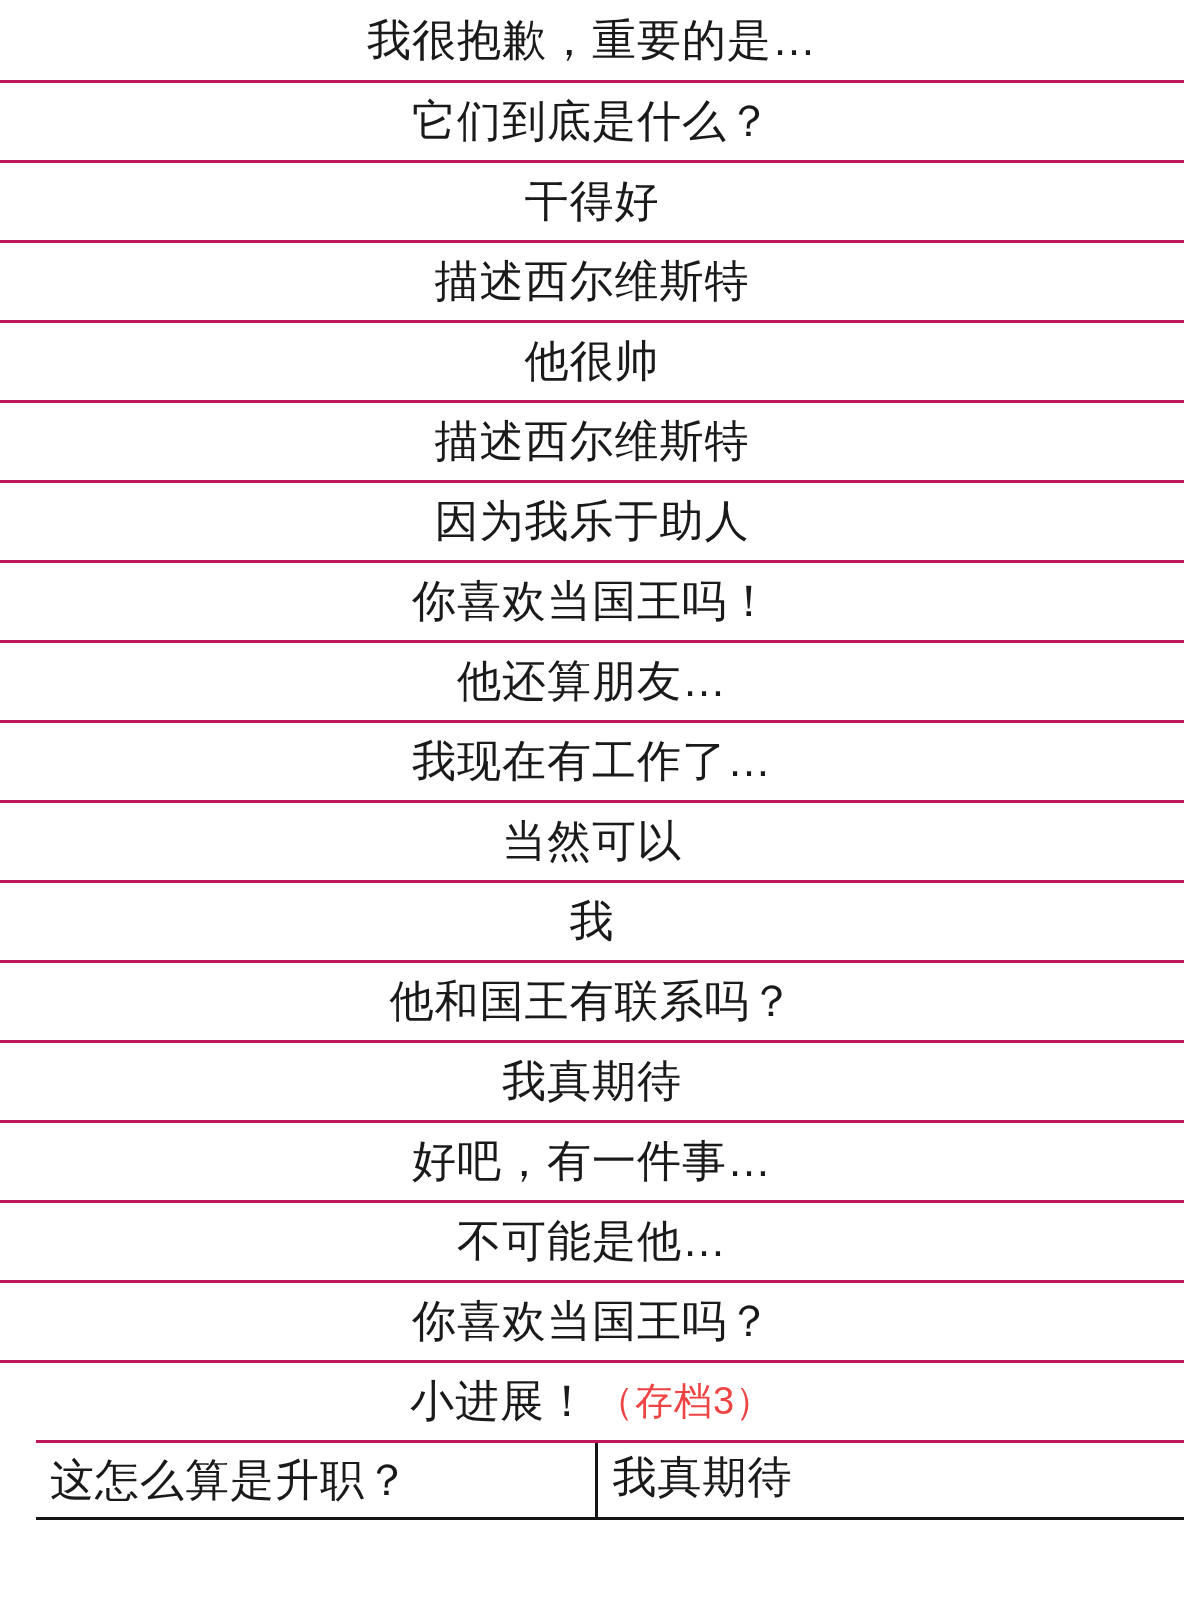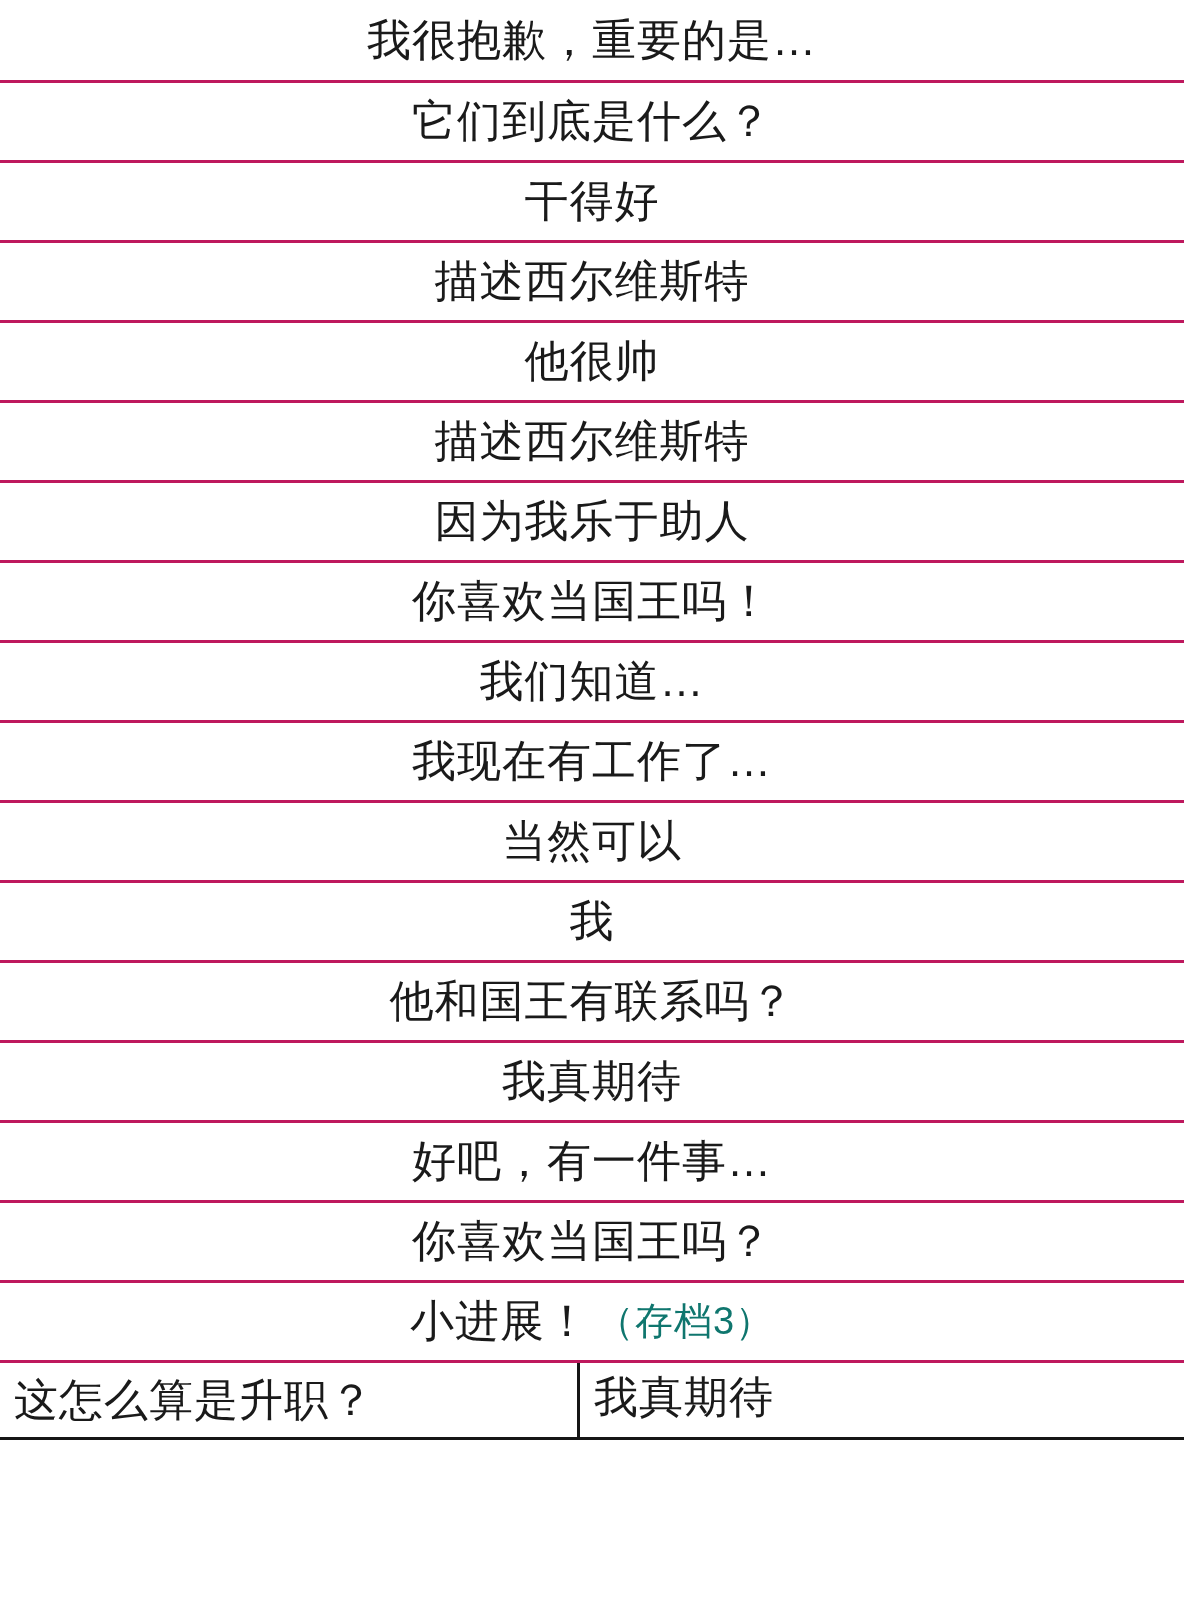--- a/index.html
+++ b/index.html
@@ -29,20 +29,21 @@
     justify-content: center;
     flex: 0 0 auto;
     height: 80px;
     position: relative;
   }
   .row:first-child {
     border-top: none;
   }
   .row.last {
     border-bottom: 3px solid #151515;
+    margin-left: 36px;
   }
   .cell-text {
     font-size: 44px;
     line-height: 1.1;
     letter-spacing: 1px;
     white-space: nowrap;
     text-align: center;
   }
   .row.split {
     justify-content: flex-start;
@@ -60,21 +61,21 @@
     border-right: 3px solid #151515;
   }
   .half.right {
     width: 604px;
     font-family: Liberation Mono, monospace;
   }
   .half .cell-text {
     text-align: left;
   }
   .tag {
-    color: #0f766e;
+    color: #ef4444;
     font-size: 38px;
     letter-spacing: 1px;
     margin-left: 6px;
     white-space: nowrap;
   }
   .inline-wrap {
     display: flex;
     align-items: center;
     justify-content: flex-end;
   }
@@ -102,39 +103,42 @@
   <div class="row">
     <span class="cell-text">描述西尔维斯特</span>
   </div>
   <div class="row">
     <span class="cell-text">因为我乐于助人</span>
   </div>
   <div class="row">
     <span class="cell-text">你喜欢当国王吗！</span>
   </div>
   <div class="row">
-    <span class="cell-text">我们知道…</span>
+    <span class="cell-text">他还算朋友…</span>
   </div>
   <div class="row">
     <span class="cell-text">我现在有工作了…</span>
   </div>
   <div class="row">
     <span class="cell-text">当然可以</span>
   </div>
   <div class="row">
     <span class="cell-text">我</span>
   </div>
   <div class="row">
     <span class="cell-text">他和国王有联系吗？</span>
   </div>
   <div class="row">
     <span class="cell-text">我真期待</span>
   </div>
   <div class="row">
     <span class="cell-text">好吧，有一件事…</span>
+  </div>
+  <div class="row">
+    <span class="cell-text">不可能是他…</span>
   </div>
   <div class="row">
     <span class="cell-text">你喜欢当国王吗？</span>
   </div>
 
   <div class="row">
     <span class="inline-wrap">
       <span class="cell-text">小进展！</span>
       <span class="tag">（存档3）</span>
     </span>

